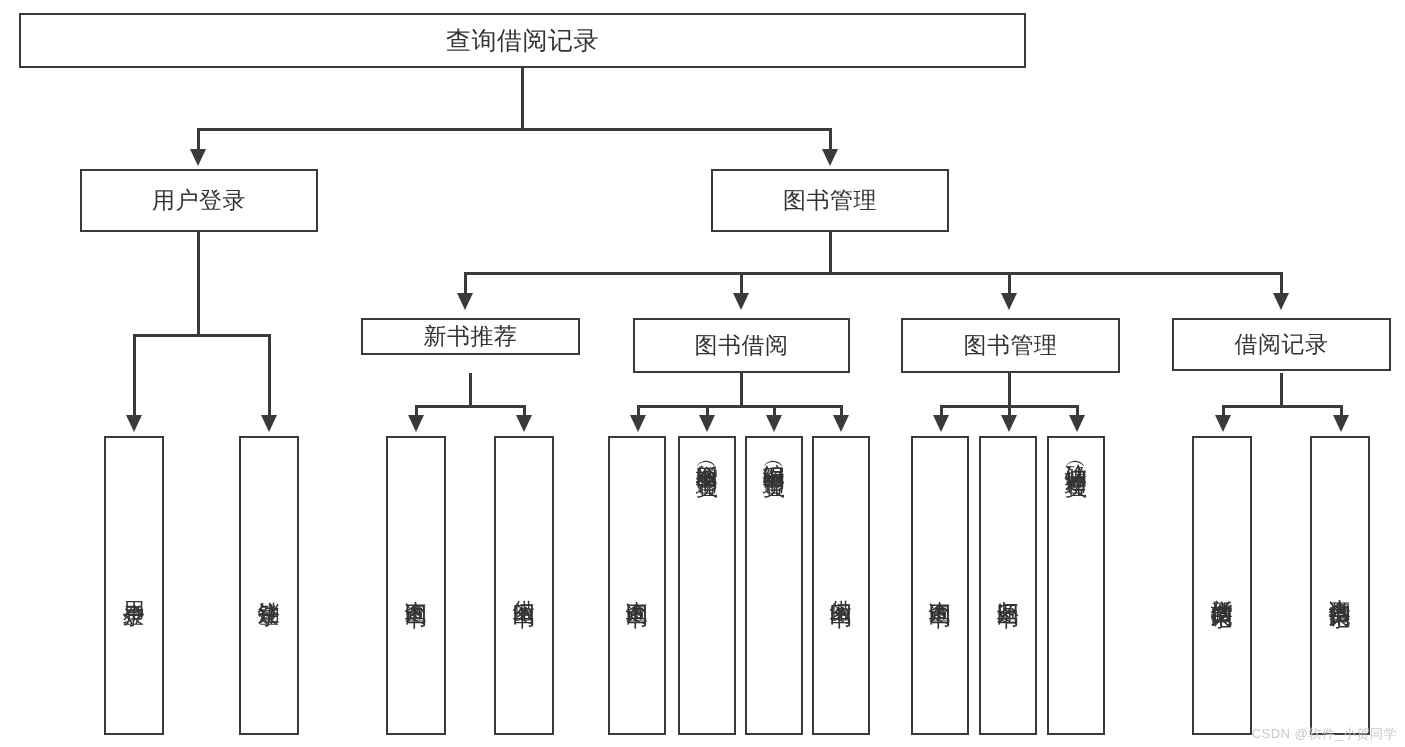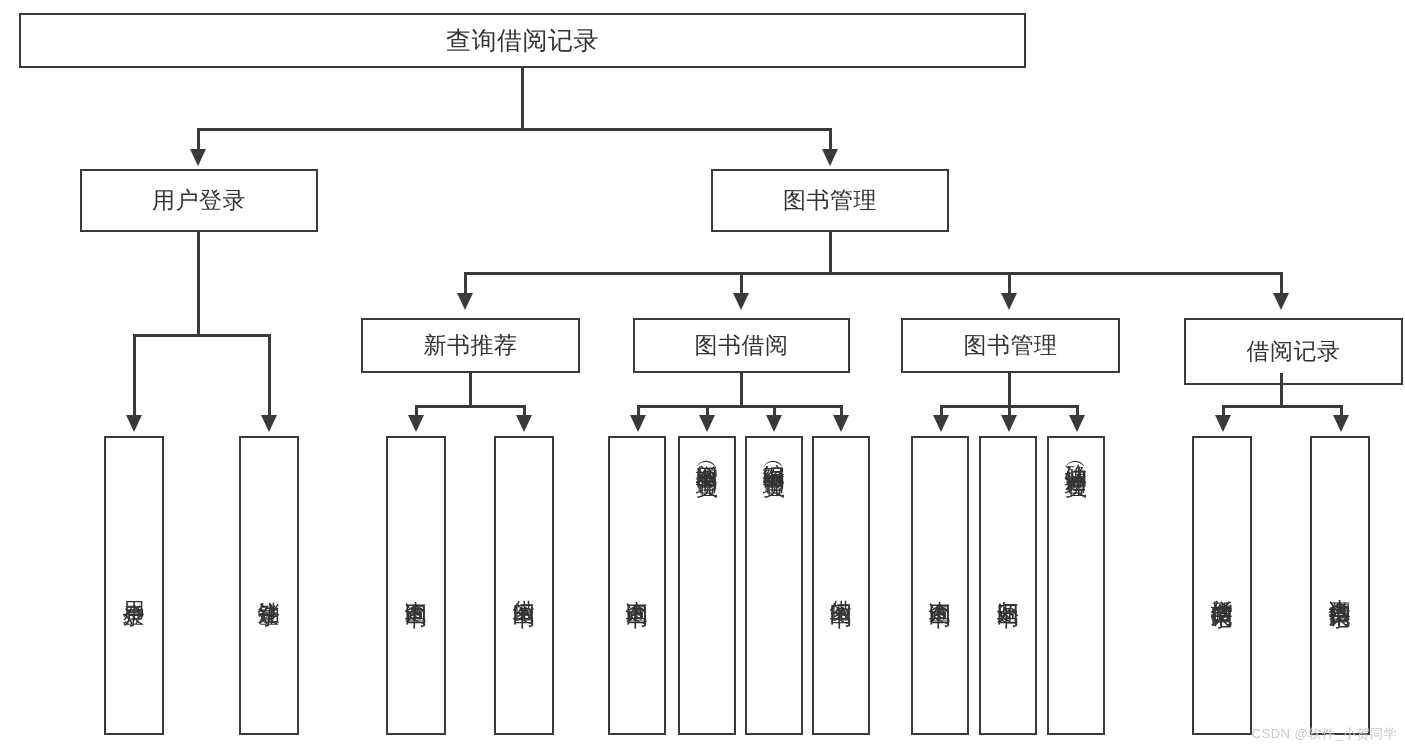--- a/index.html
+++ b/index.html
@@ -134,30 +134,30 @@
 
   <div class="ln v" style="left:740px; top:272px; width:2.5px; height:23px;"></div>
   <div class="arrow" style="left:733px; top:293px;"></div>
 
   <div class="ln v" style="left:1008px; top:272px; width:2.5px; height:23px;"></div>
   <div class="arrow" style="left:1001px; top:293px;"></div>
 
   <div class="ln v" style="left:1280px; top:272px; width:2.5px; height:23px;"></div>
   <div class="arrow" style="left:1273px; top:293px;"></div>
 
-  <div class="node branch" style="left:361px; top:318px; width:219px; height:55px;">
+  <div class="node branch" style="left:361px; top:318px; width:219px; height:37px;">
     <span>新书推荐</span>
   </div>
   <div class="node branch" style="left:633px; top:318px; width:217px; height:55px;">
     <span>图书借阅</span>
   </div>
   <div class="node branch" style="left:901px; top:318px; width:219px; height:55px;">
     <span>图书管理</span>
   </div>
-  <div class="node branch" style="left:1172px; top:318px; width:219px; height:67px;margin-left:12px;">
+  <div class="node branch" style="left:1172px; top:318px; width:219px; height:53px;">
     <span>借阅记录</span>
   </div>
 
   <div class="ln v" style="left:469px; top:373px; width:2.5px; height:34px;"></div>
   <div class="ln h" style="left:415px; top:405px; width:110px; height:2.5px;"></div>
   <div class="ln v" style="left:415px; top:405px; width:2.5px; height:12px;"></div>
   <div class="arrow" style="left:408px; top:415px;"></div>
   <div class="ln v" style="left:523px; top:405px; width:2.5px; height:12px;"></div>
   <div class="arrow" style="left:516px; top:415px;"></div>
 

